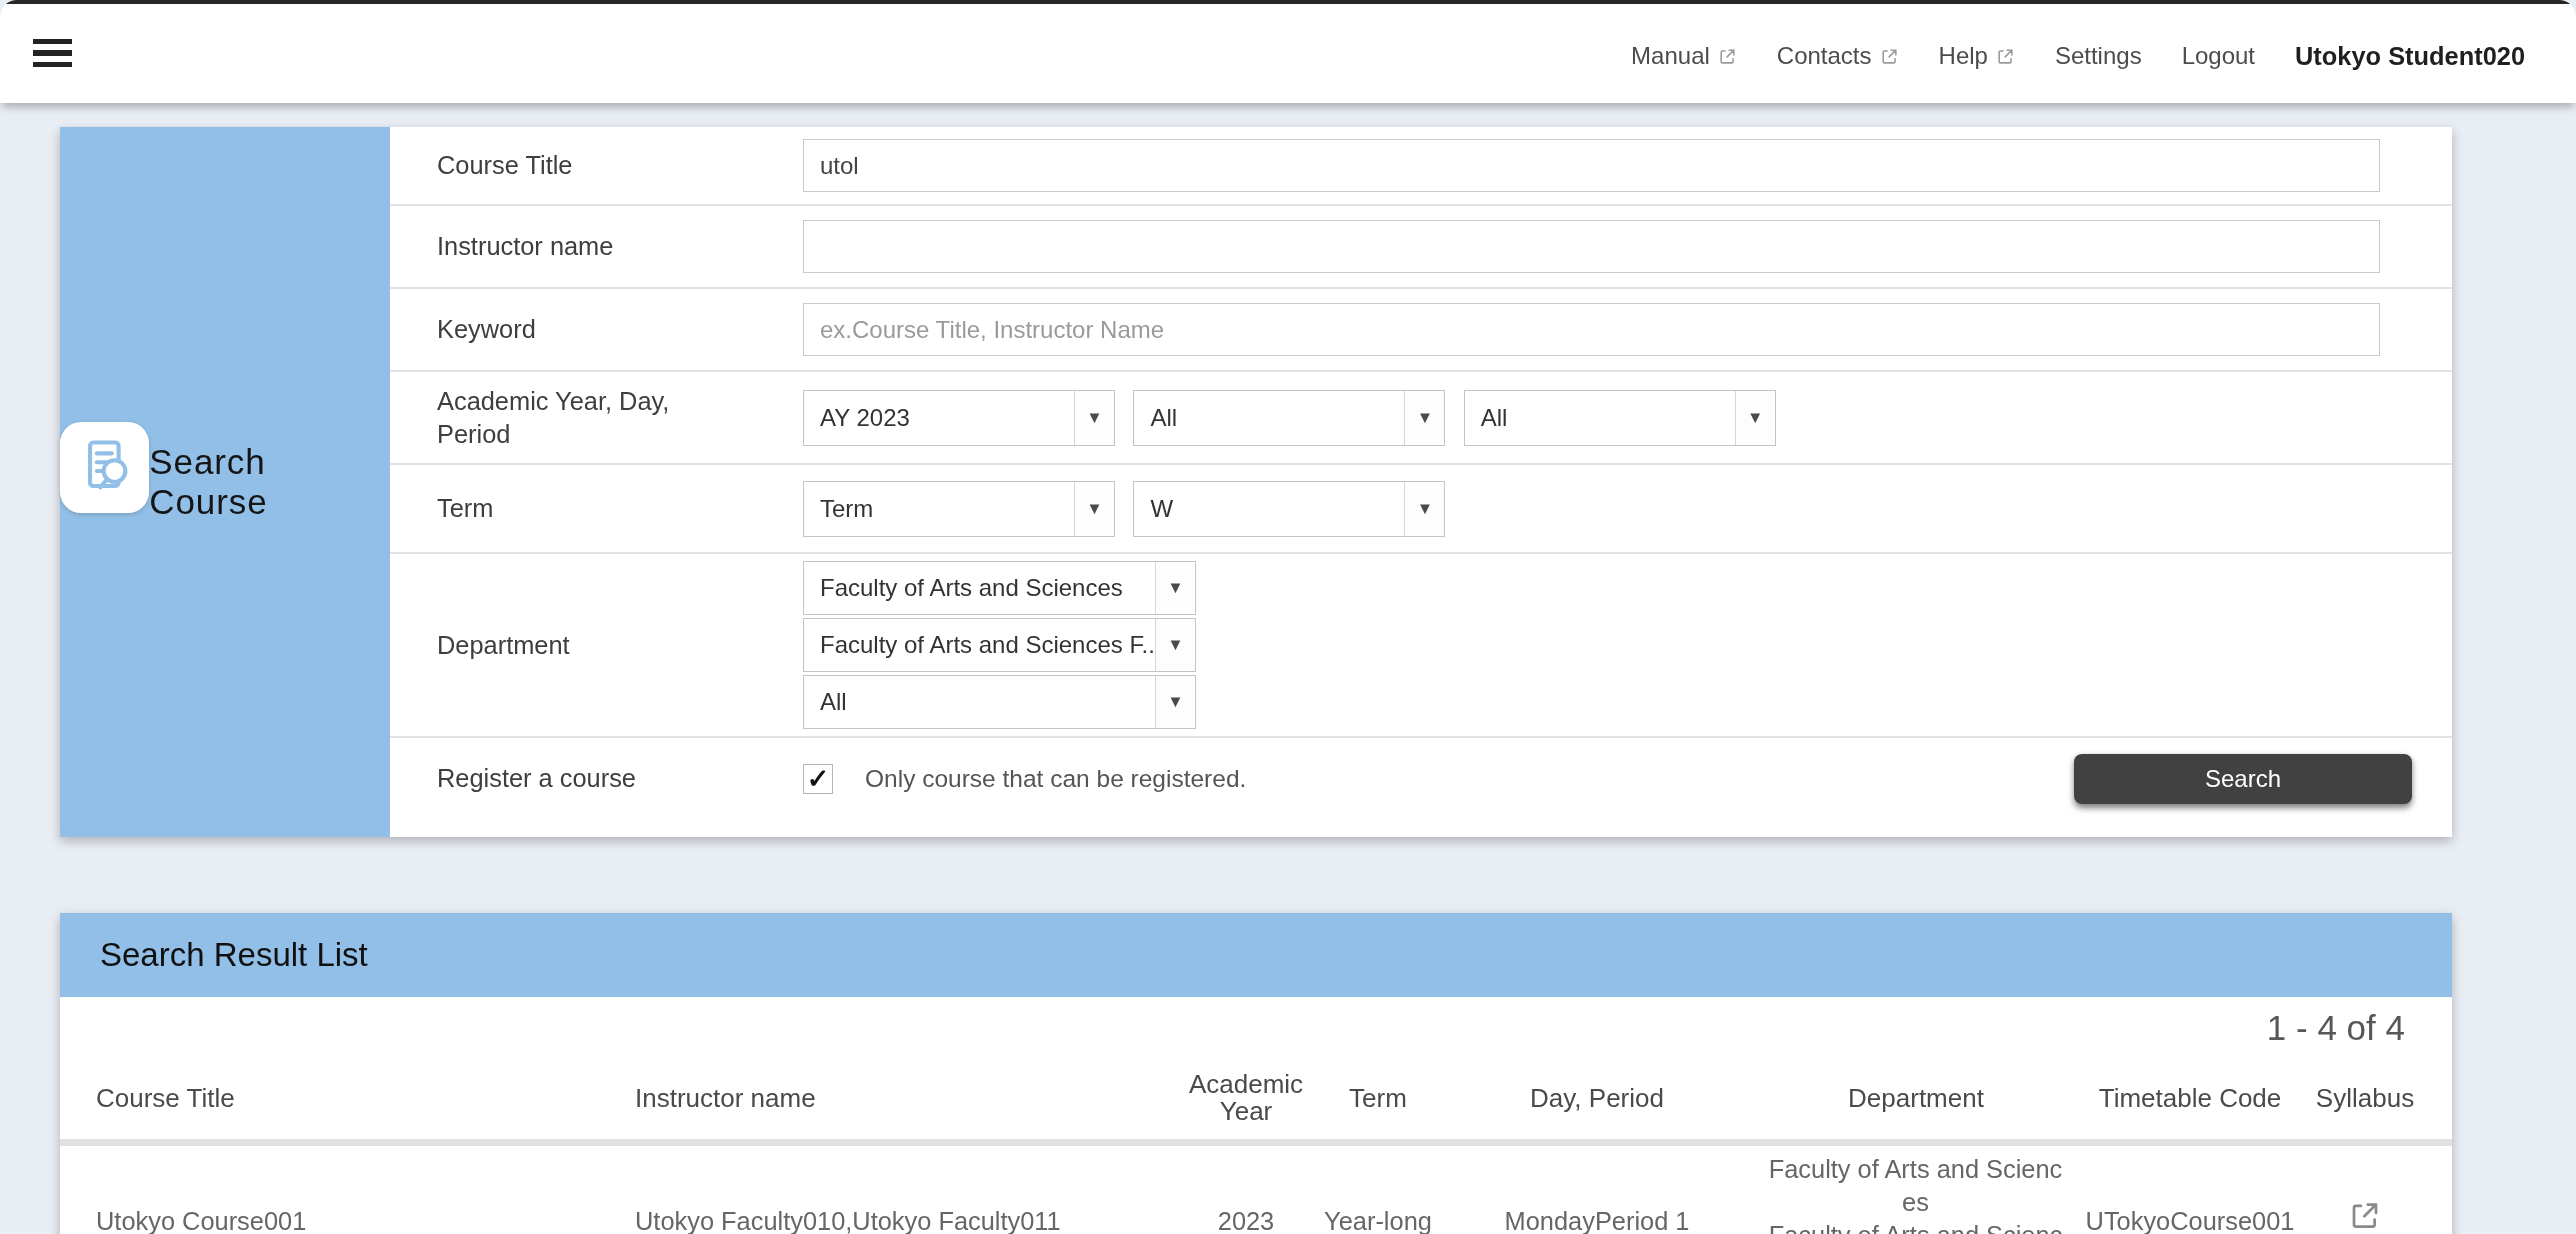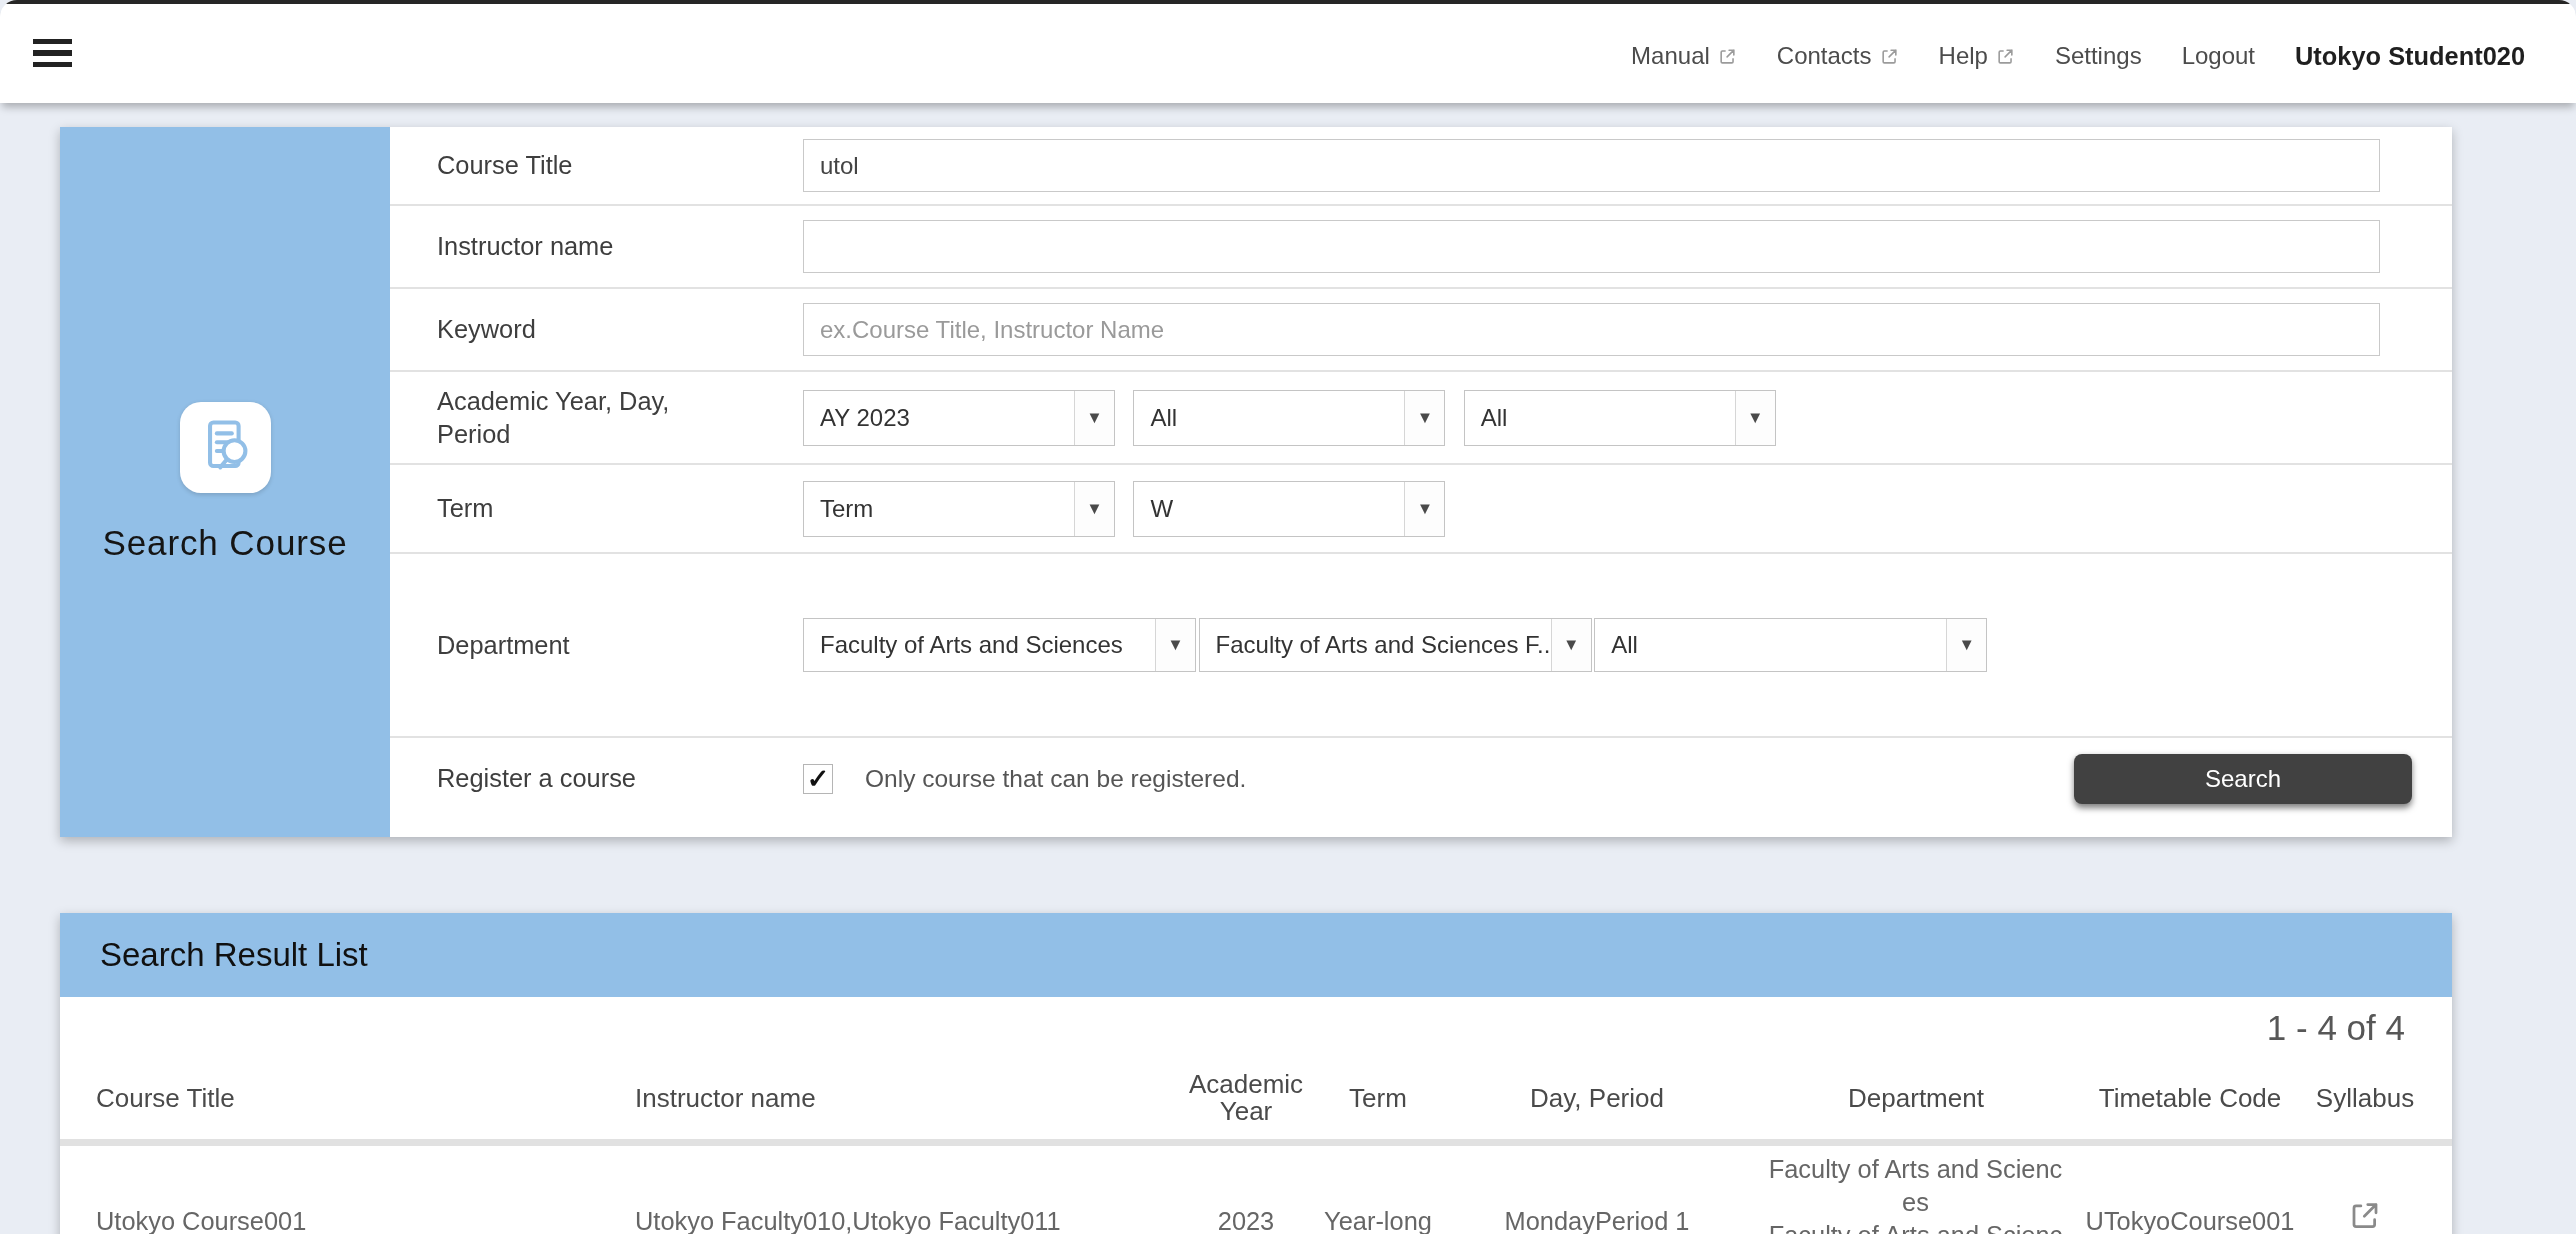--- a/index.html
+++ b/index.html
@@ -14,42 +14,42 @@
           font-size:24px;color:#4c4c4c;}
   .navitem{display:flex;align-items:center;gap:8px;cursor:pointer;white-space:nowrap;}
   .ext-icon{width:19px;height:19px;}
   .ext-icon path{stroke:#9b9b9b;stroke-width:2;fill:none;stroke-linecap:round;stroke-linejoin:round;}
   .username{font-weight:bold;color:#1f1f1f;font-size:25.4px;white-space:nowrap;text-align:center;}
 
   
   .search-panel{position:absolute;left:60px;top:127px;width:2392px;height:710px;background:#fff;
                 box-shadow:0 4.4px 10.5px rgba(0,0,0,0.25);}
   .side{position:absolute;left:0;top:0;bottom:0;width:330px;background:#92bfe7;
-        display:flex;flex-direction:column;align-items:center;justify-content:center;}
+        display:flex;align-items:center;justify-content:center;}
   .side-icon-box{width:91px;height:91px;background:#fff;border-radius:21px;display:flex;
                  align-items:center;justify-content:center;margin-bottom:30px;box-shadow:0 1.8px 4.4px rgba(0,0,0,0.15);}
   .side-title{font-size:35px;color:#151515;letter-spacing:0.9px;}
   .rows{margin-left:330px;}
   .frow{display:flex;align-items:center;border-bottom:2.6px solid #e2e2e2;background:#fff;box-sizing:border-box;}
   .frow:last-child{border-bottom:none;}
   .flabel{width:413px;padding-left:47px;box-sizing:border-box;font-size:25.4px;color:#3e3e3e;line-height:33px;}
   .flabel .wrapbox{width:302px;}
   .fctrl{flex:1;display:flex;align-items:center;position:relative;height:100%;}
   .text-input{width:1577px;height:53px;border:1.8px solid #c9c9c9;box-sizing:border-box;font-size:24px;
               color:#444;padding:0 16px;font-family:"Liberation Sans",sans-serif;background:#fff;}
   .text-input::placeholder{color:#9a9a9a;}
   .selbox{height:56px;border:1.8px solid #c4c4c4;background:#fff;display:flex;align-items:stretch;
           box-sizing:border-box;cursor:pointer;}
   .selbox .val{flex:1;display:flex;align-items:center;padding-left:16px;font-size:24px;color:#333;
                white-space:nowrap;overflow:hidden;}
   .selbox .arr{width:39px;border-left:1.8px solid #d6d6d6;display:flex;align-items:center;justify-content:center;
                font-size:16.6px;color:#4a4a4a;background:#fdfdfd;}
   .w356{width:312px;margin-right:18.4px;}
   .w448{width:393px;height:54px;}
-  .dept-stack{display:flex;flex-direction:row;gap:2.6px;}
+  .dept-stack{display:flex;flex-direction:column;gap:2.6px;}
   .checkbox{width:30px;height:30px;border:1.8px solid #b5b5b5;background:#fff;display:flex;align-items:center;
             justify-content:center;font-size:27px;font-weight:bold;color:#111;box-sizing:border-box;cursor:pointer;}
   .chk-label{margin-left:32px;font-size:24.5px;color:#555;}
   .search-btn{position:absolute;right:40px;top:50%;transform:translateY(-50%);width:338px;height:50px;
               background:#414141;color:#fff;font-size:24px;border:none;border-radius:8px;
               box-shadow:0 3.5px 6.1px rgba(0,0,0,0.5);cursor:pointer;font-family:"Liberation Sans",sans-serif;}
 
   
   .h90{height:79px;} .h95{height:83px;} .h106{height:93px;} .h102{height:89px;} .h210{height:184px;} .h93{height:81px;}
 

